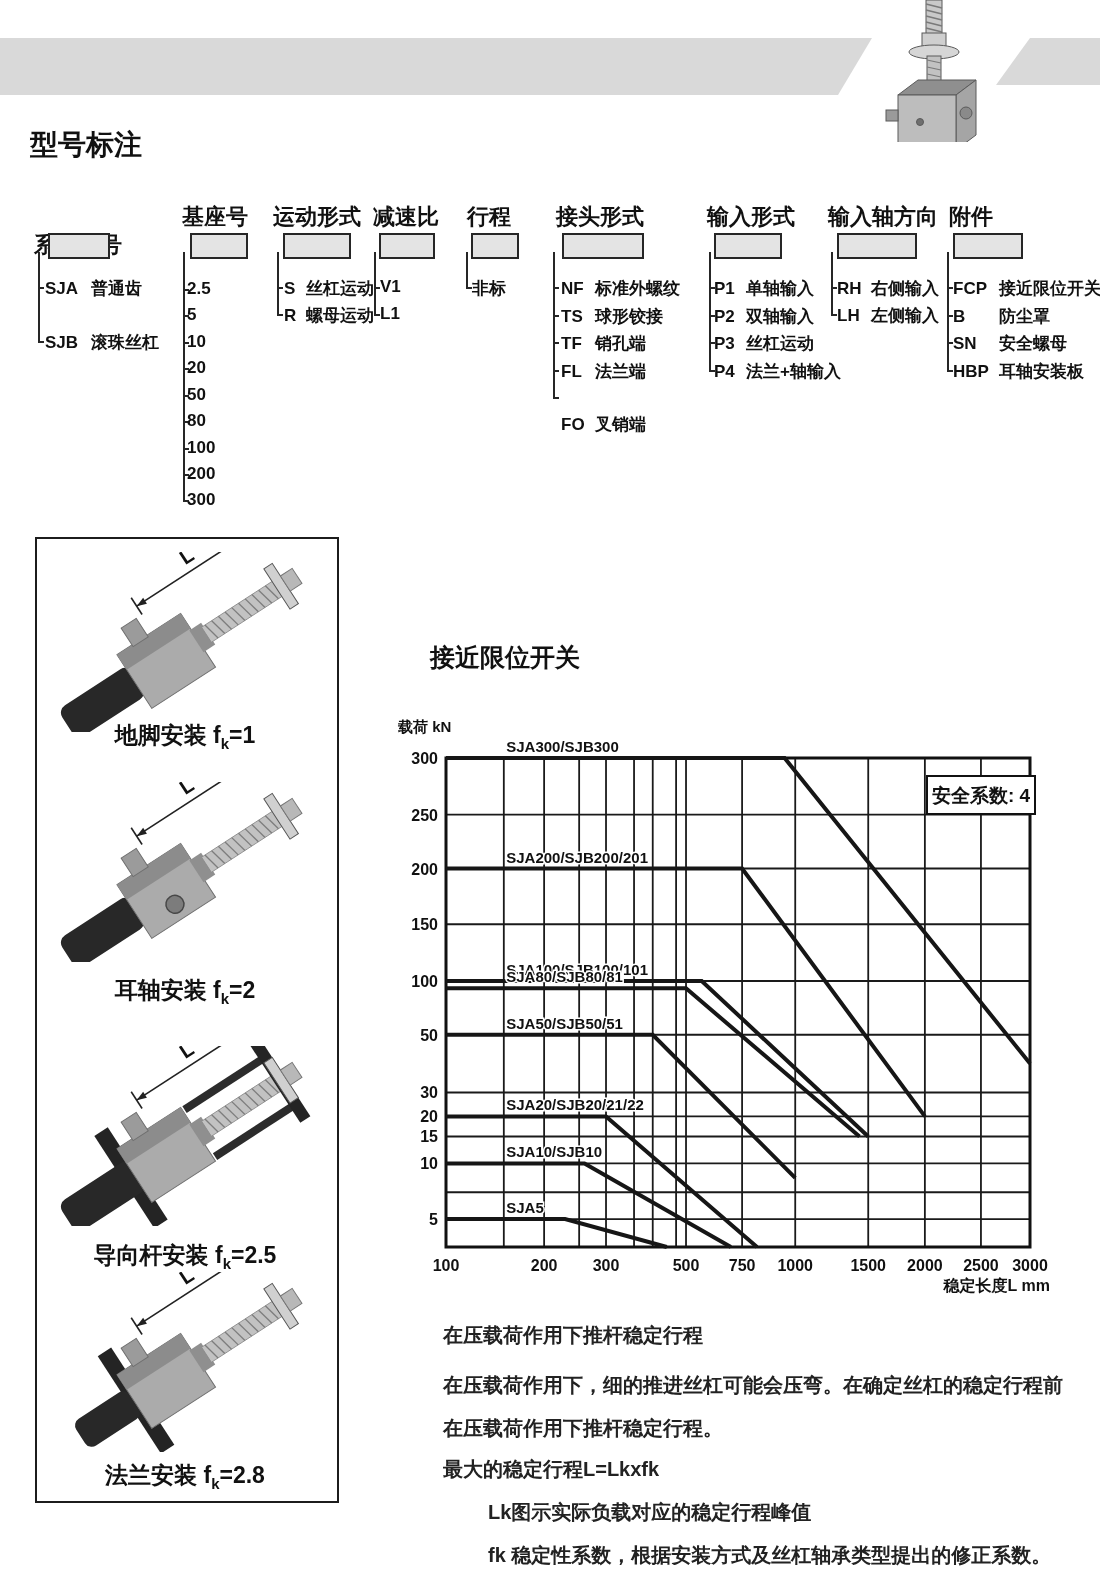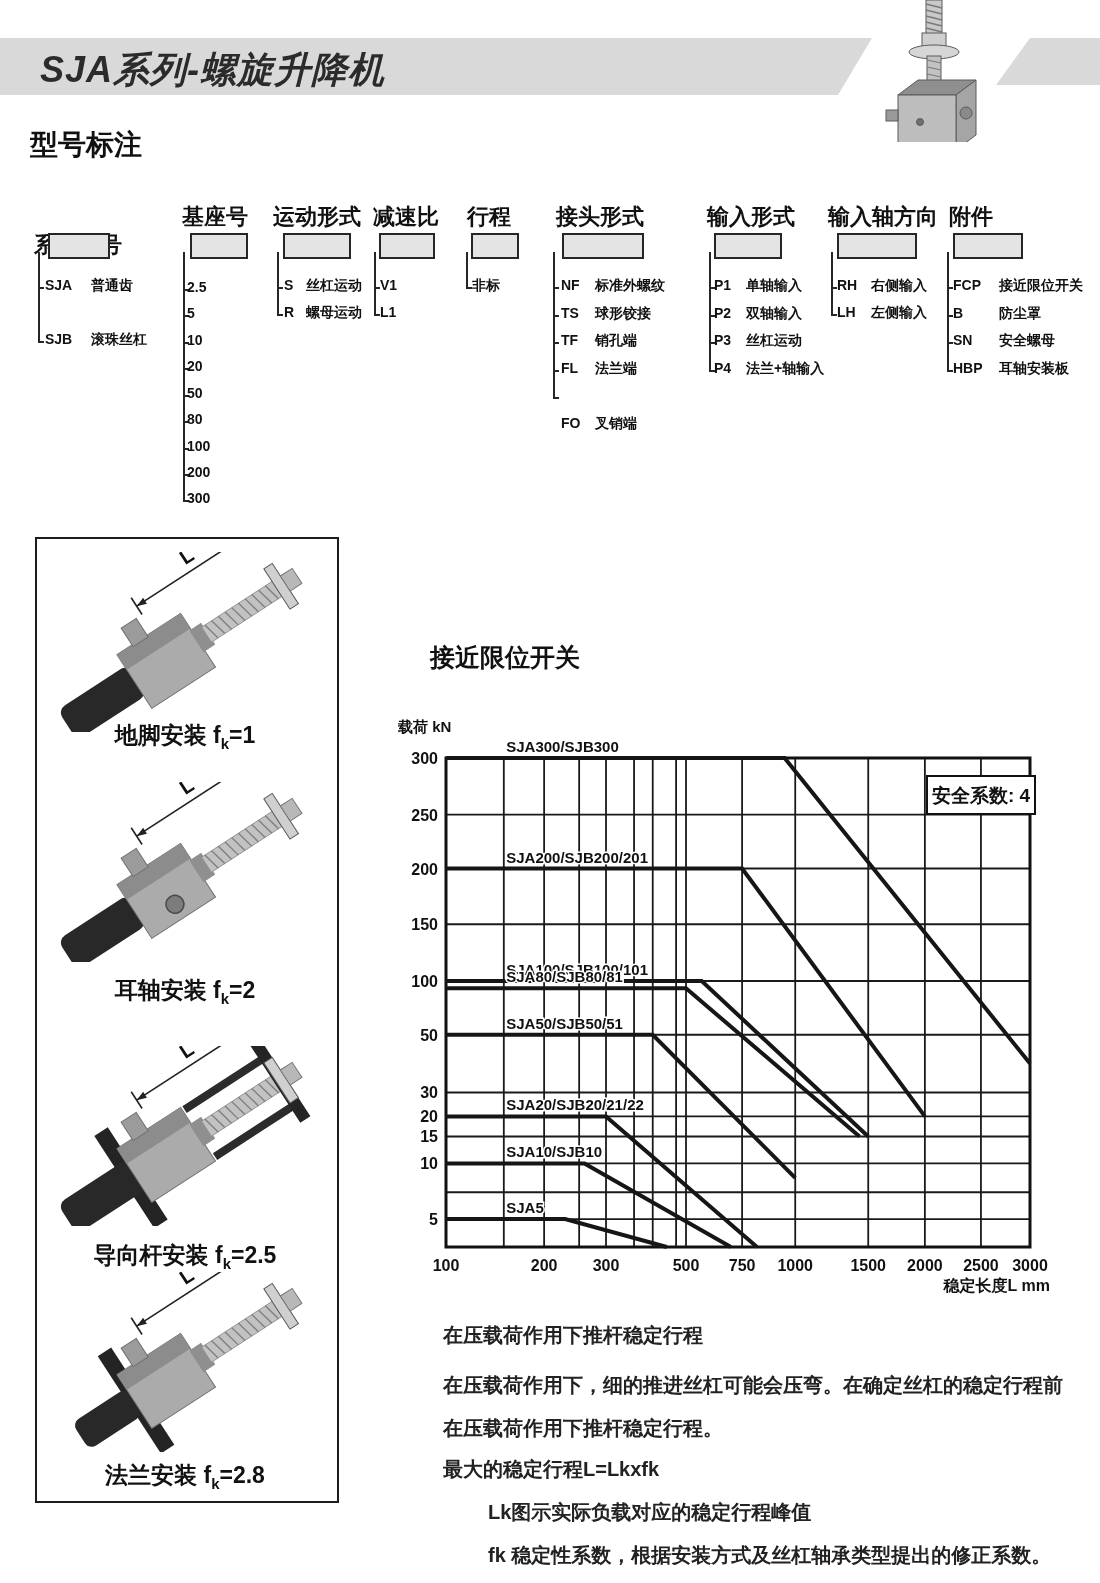--- a/index.html
+++ b/index.html
@@ -9,42 +9,41 @@
   
   .band{background:#d9d9d9;}
   #band-main{left:0;top:38px;width:872px;height:57px;clip-path:polygon(0 0,100% 0,calc(100% - 34px) 100%,0 100%);}
   #band-frag{left:996px;top:38px;width:104px;height:47px;clip-path:polygon(34px 0,100% 0,100% 100%,0 100%);}
   #page-title{left:40px;top:46px;font-size:36px;font-weight:bold;font-style:italic;color:#2b2b2b;letter-spacing:1px;}
   #section-title{left:30px;top:126px;font-size:28px;font-weight:bold;color:#111;}
   
   .col-header{font-size:22px;font-weight:bold;color:#111;white-space:nowrap;}
   .code-box{background:#e4e4e4;border:2px solid #262626;}
   .bracket{background:#262626;}
-  .opt{white-space:nowrap;font-weight:bold;font-size:14px;color:#111;}
+  .opt{white-space:nowrap;font-weight:bold;font-size:17px;color:#111;}
   .opt .code{display:inline-block;}
   
   #mount-panel{left:35px;top:537px;width:300px;height:962px;border:2px solid #1c1c1c;background:#fff;}
   .fig-caption{width:300px;text-align:center;font-size:23px;font-weight:bold;color:#111;white-space:nowrap;}
   .fig-caption sub{font-size:15px;}
   
   #chart-title{left:430px;top:641px;font-size:25px;font-weight:bold;color:#111;}
   #chart-ylabel{left:398px;top:718px;font-size:15px;font-weight:bold;color:#111;}
   #chart-xlabel{left:880px;top:1276px;width:170px;text-align:right;font-size:16px;font-weight:bold;color:#111;}
   
   .note-line{font-size:20px;font-weight:600;color:#222;white-space:nowrap;}
   svg text{font-family:"Liberation Sans","DejaVu Sans",sans-serif;}
 </style>
 </head>
 <body>
 
 <div id="page">
 
   <div class="abs band" id="band-main"></div>
   <div class="abs band" id="band-frag"></div>
-  <div class="abs" id="page-title">SJA系列-螺旋升降机</div>
 
   <svg class="abs" id="product-photo" style="left:868px;top:0;" width="125" height="142" viewBox="0 0 125 142">
     <g stroke="#5a5a5a" stroke-width="1">
       <rect x="58" y="0" width="16" height="34" fill="#c9c9c9"></rect>
       <g stroke="#7a7a7a" stroke-width="1.4">
         <line x1="58" y1="4" x2="74" y2="8"></line>
           <line x1="58" y1="10" x2="74" y2="14"></line>
         <line x1="58" y1="16" x2="74" y2="20"></line>
           <line x1="58" y1="22" x2="74" y2="26"></line>
           <line x1="58" y1="28" x2="74" y2="32"></line>

